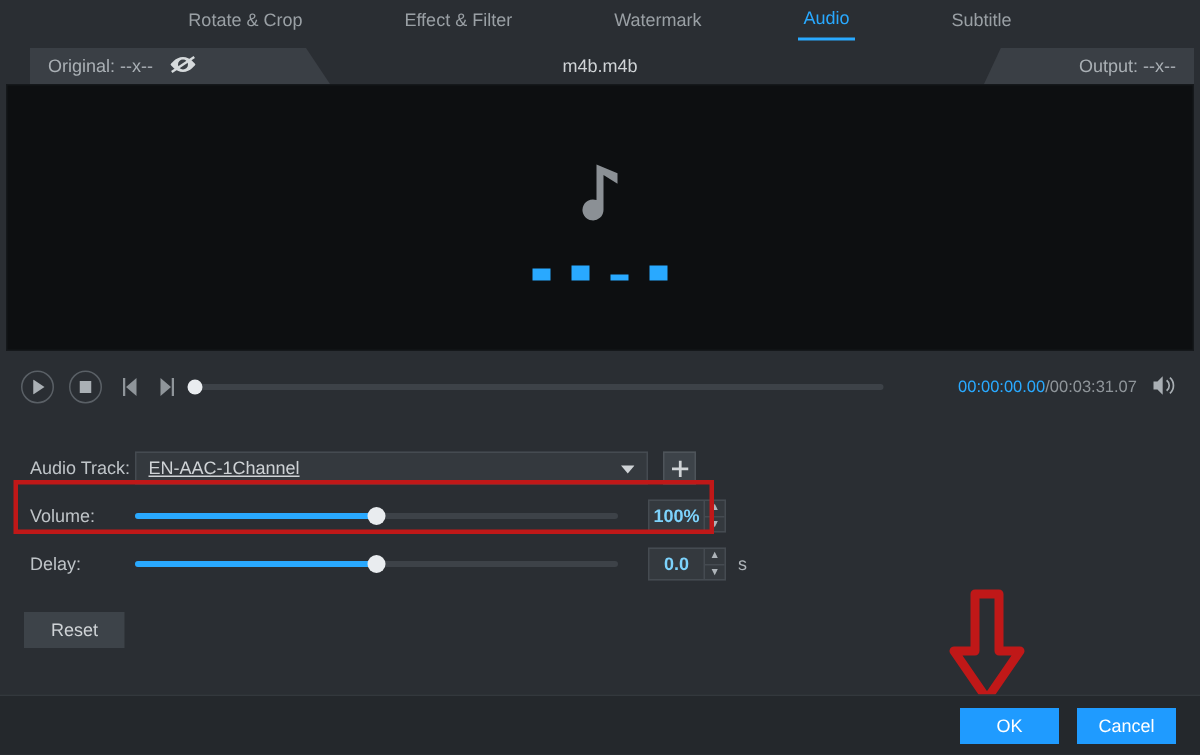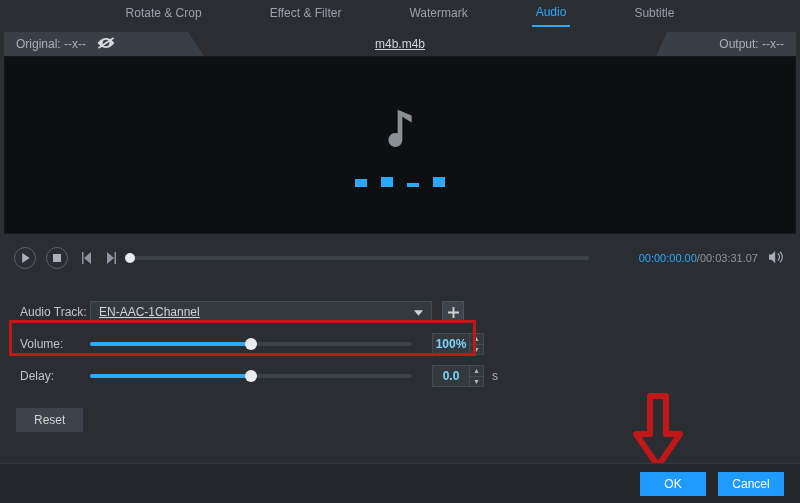--- a/index.html
+++ b/index.html
@@ -35,33 +35,32 @@
     height: 24px;
     margin: 6px 4px 0;
   }
   .headerbar .left, .headerbar .right {
     position: absolute; top: 0; height: 24px;
     display: flex; align-items: center; gap: 10px;
     background: #3a3f45;
     padding: 0 12px;
   }
   .headerbar .left {
-    left: 0; width: 200px;
+    left: 16px; width: 200px;
     clip-path: polygon(0 0, 92% 0, 100% 100%, 0 100%);
   }
   .headerbar .right {
     right: 0; width: 140px;
     justify-content: flex-end;
     clip-path: polygon(8% 0, 100% 0, 100% 100%, 0 100%);
   }
   .headerbar .center {
     position: absolute; left: 0; right: 0; top: 0; height: 24px;
     display: flex; align-items: center; justify-content: center;
     color: #cfd3d6;
-    text-decoration: underline;
   }
   .eye-icon { color: #d6dadc; }
 
   
   .preview {
     margin: 0 4px;
     height: 178px;
     background: #0d0f11;
     display: flex;
     flex-direction: column;

